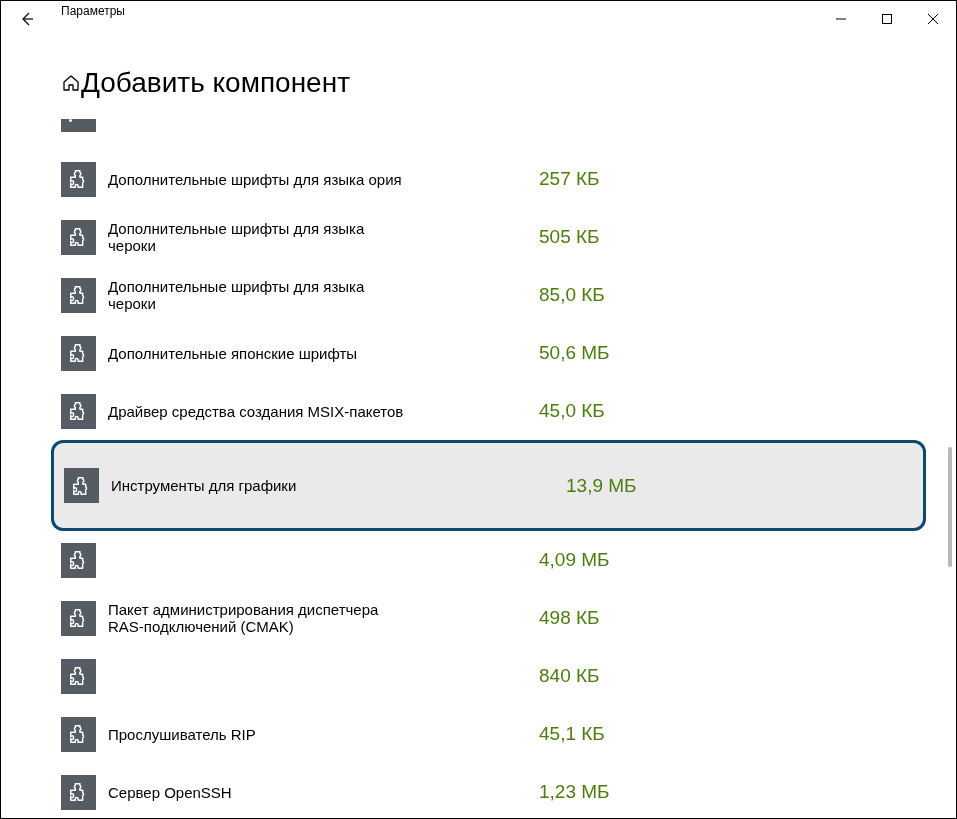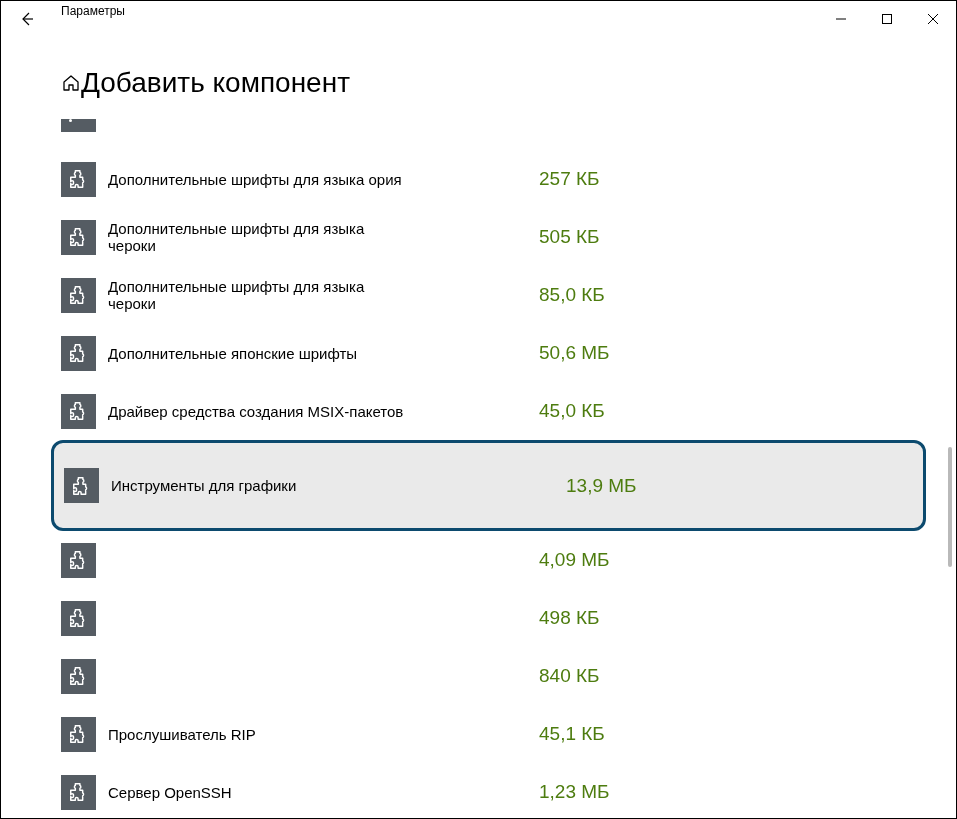--- a/index.html
+++ b/index.html
@@ -259,20 +259,21 @@
 </svg>
         </div>
         <div class="feature-size">4,09 МБ</div>
       </div>
       <div class="feature-item">
         <div class="feature-icon">
           <svg width="22" height="22" viewBox="0 0 24 24" fill="none">
 <path d="M 8 3 L 8 5 C 8 5 7 5 7 6.5 C 7 8 8 8 8 8 L 8 10 L 3 10 L 3 15 C 3 15 3 14 4.5 14 C 6 14 6 15 6 15 L 6 17 C 6 17 6 18 4.5 18 C 3 18 3 17 3 17 L 3 21 L 8 21 L 8 19 C 8 19 8 18 9.5 18 C 11 18 11 19 11 19 L 11 21 L 16 21 L 16 16 C 16 16 17 16 17 14.5 C 17 13 16 13 16 13 L 16 10 L 13 10 L 13 8 C 13 8 14 8 14 6.5 C 14 5 13 5 13 5 L 13 3 L 8 3 Z" stroke="#fff" stroke-width="1.6" fill="none" stroke-linejoin="round"></path>
 </svg>
         </div>
+        <div class="feature-name">Пакет администрирования диспетчера RAS-подключений (CMAK)</div>
         <div class="feature-size">498 КБ</div>
       </div>
       <div class="feature-item">
         <div class="feature-icon">
           <svg width="22" height="22" viewBox="0 0 24 24" fill="none">
 <path d="M 8 3 L 8 5 C 8 5 7 5 7 6.5 C 7 8 8 8 8 8 L 8 10 L 3 10 L 3 15 C 3 15 3 14 4.5 14 C 6 14 6 15 6 15 L 6 17 C 6 17 6 18 4.5 18 C 3 18 3 17 3 17 L 3 21 L 8 21 L 8 19 C 8 19 8 18 9.5 18 C 11 18 11 19 11 19 L 11 21 L 16 21 L 16 16 C 16 16 17 16 17 14.5 C 17 13 16 13 16 13 L 16 10 L 13 10 L 13 8 C 13 8 14 8 14 6.5 C 14 5 13 5 13 5 L 13 3 L 8 3 Z" stroke="#fff" stroke-width="1.6" fill="none" stroke-linejoin="round"></path>
 </svg>
         </div>
         <div class="feature-size">840 КБ</div>
       </div>

